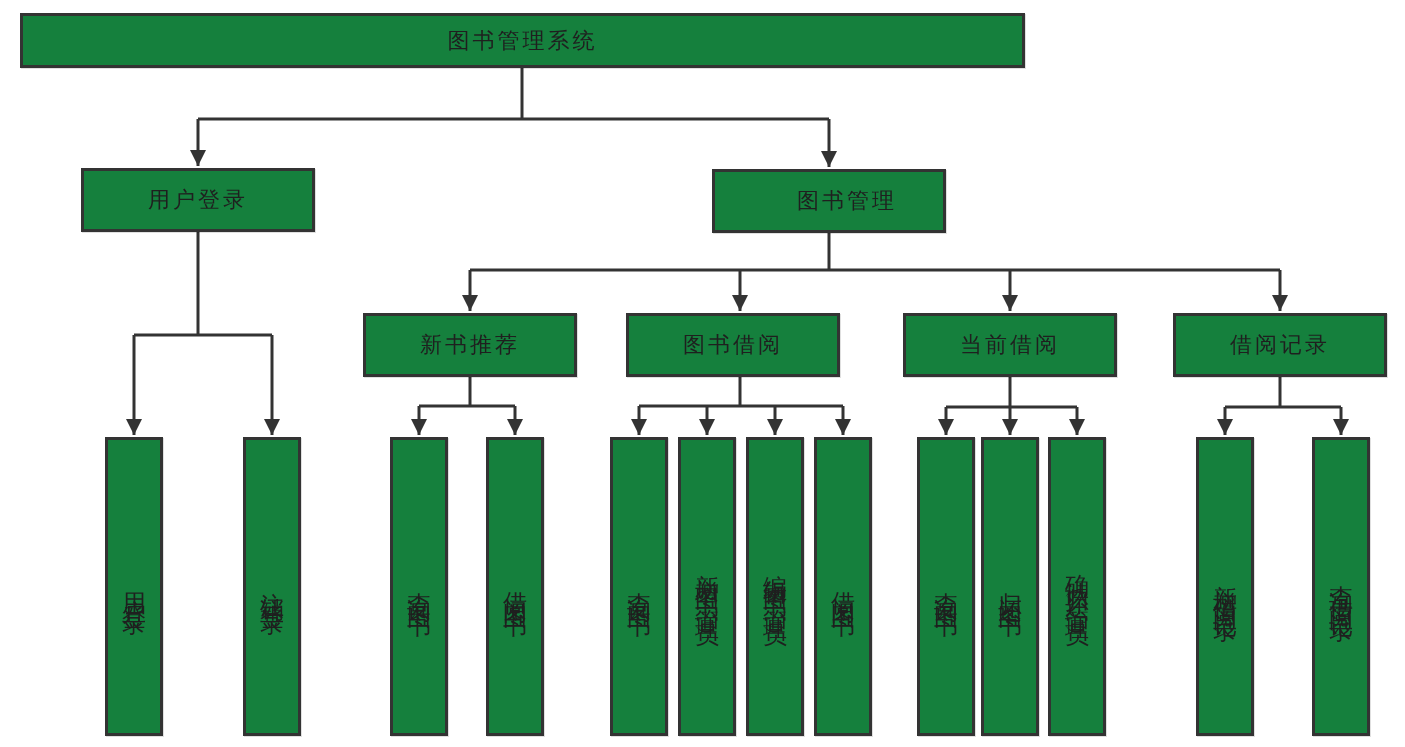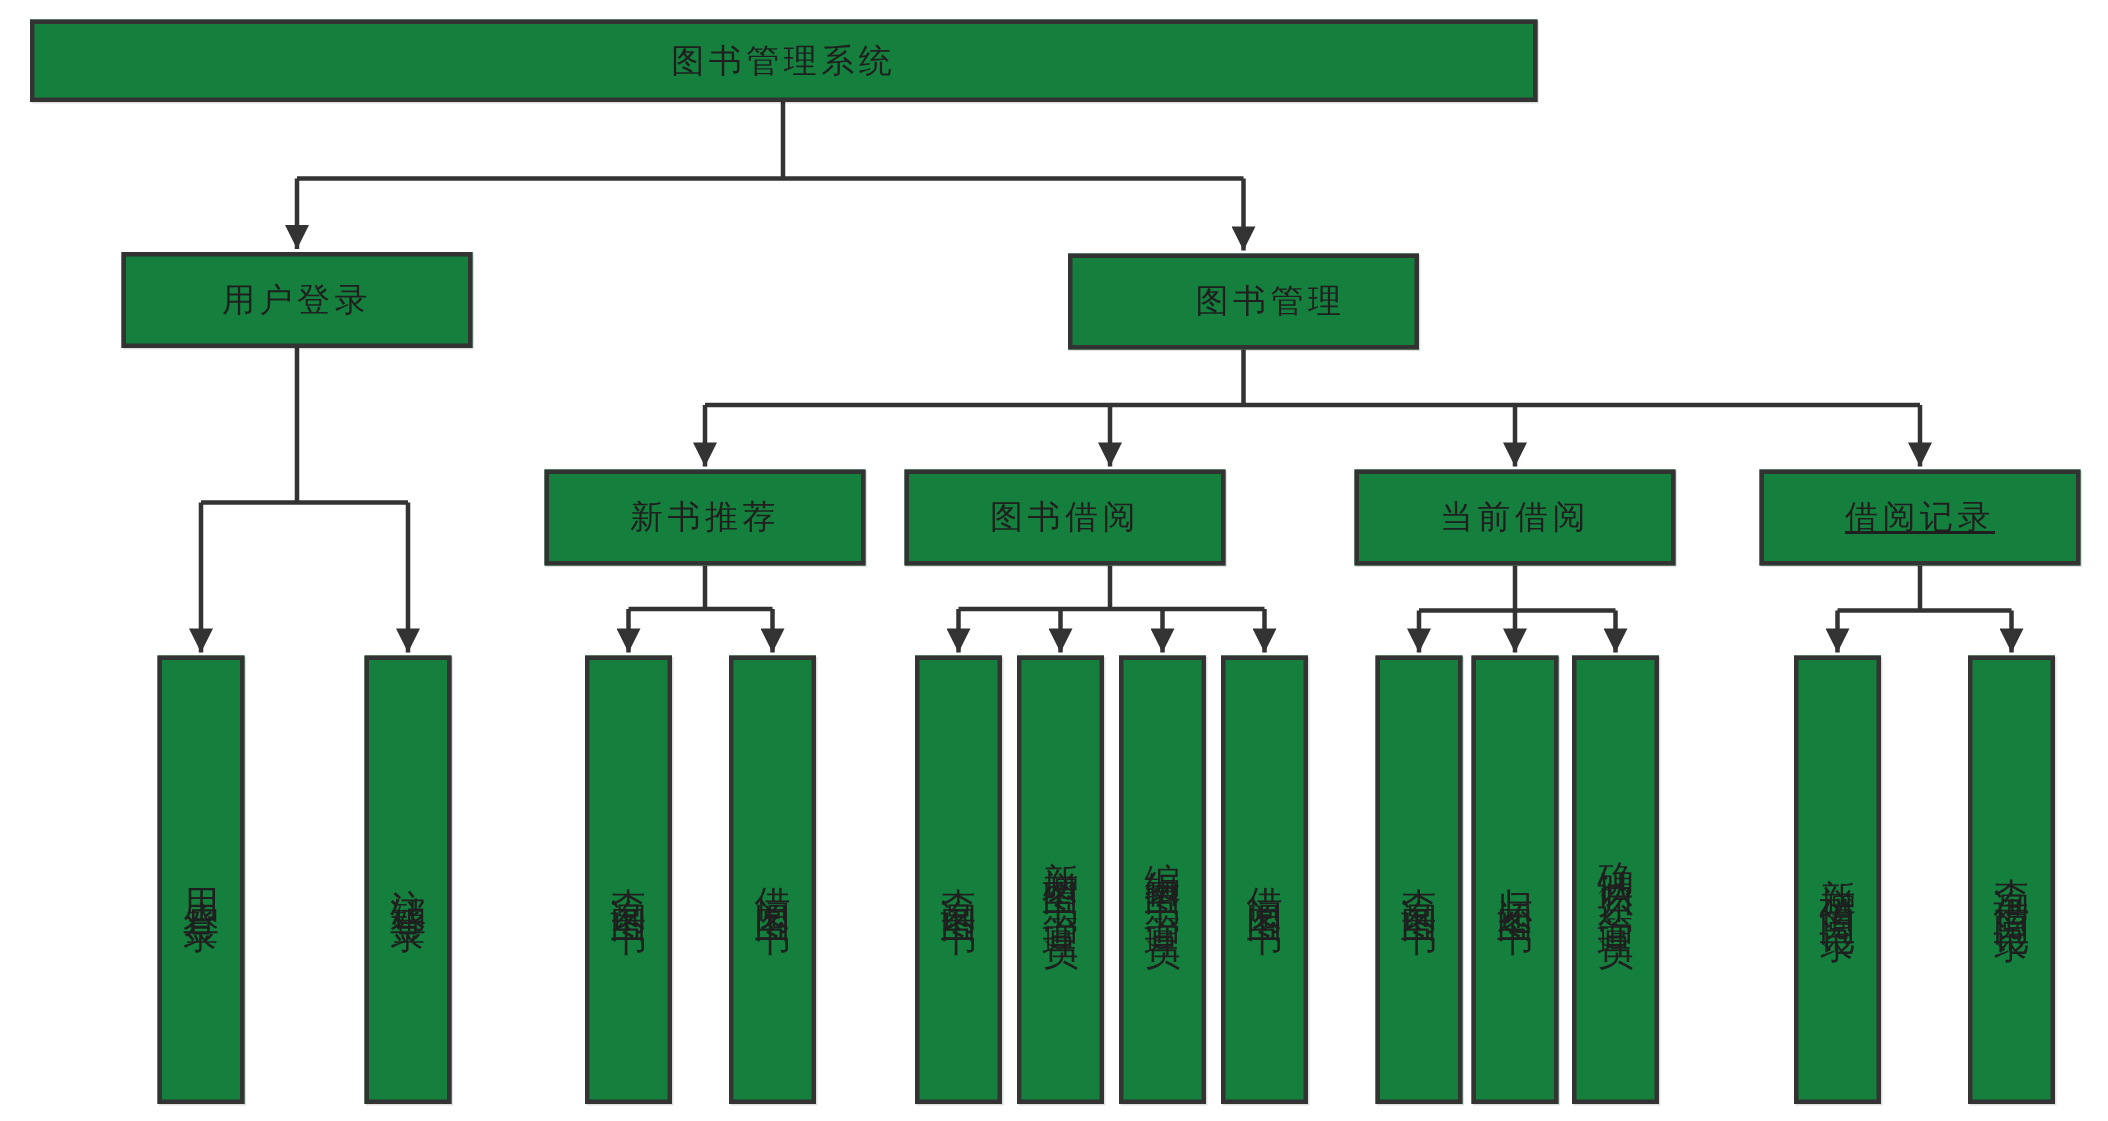--- a/index.html
+++ b/index.html
@@ -104,23 +104,23 @@
     <path class="c" d="M1225 407 V435" marker-end="url(#arrow)"></path>
     <path class="c" d="M1341 407 V435" marker-end="url(#arrow)"></path>
   </svg>
 
   <div class="box hbox" style="left:20px;top:13px;width:1005px;height:55px;">图书管理系统</div>
 
   <div class="box hbox" style="left:81px;top:168px;width:234px;height:64px;">用户登录</div>
   <div class="box hbox" style="left:712px;top:169px;width:234px;height:64px;padding-left:36px;">图书管理</div>
 
   <div class="box hbox" style="left:363px;top:313px;width:214px;height:64px;">新书推荐</div>
-  <div class="box hbox" style="left:603px;top:313px;width:214px;height:64px;">图书借阅</div>
+  <div class="box hbox" style="left:626px;top:313px;width:214px;height:64px;">图书借阅</div>
   <div class="box hbox" style="left:903px;top:313px;width:214px;height:64px;">当前借阅</div>
-  <div class="box hbox" style="left:1173px;top:313px;width:214px;height:64px;text-decoration:underline;">借阅记录</div>
+  <div class="box hbox" style="left:1173px;top:313px;width:214px;height:64px;">借阅记录</div>
 
   <div class="box vbox" style="left:105px;">用户登录</div>
   <div class="box vbox" style="left:243px;">注销登录</div>
 
   <div class="box vbox" style="left:390px;">查询图书</div>
   <div class="box vbox" style="left:486px;">借阅图书</div>
 
   <div class="box vbox" style="left:610px;">查询图书</div>
   <div class="box vbox" style="left:678px;">新增图书（管理员）</div>
   <div class="box vbox" style="left:746px;">编辑图书（管理员）</div>

